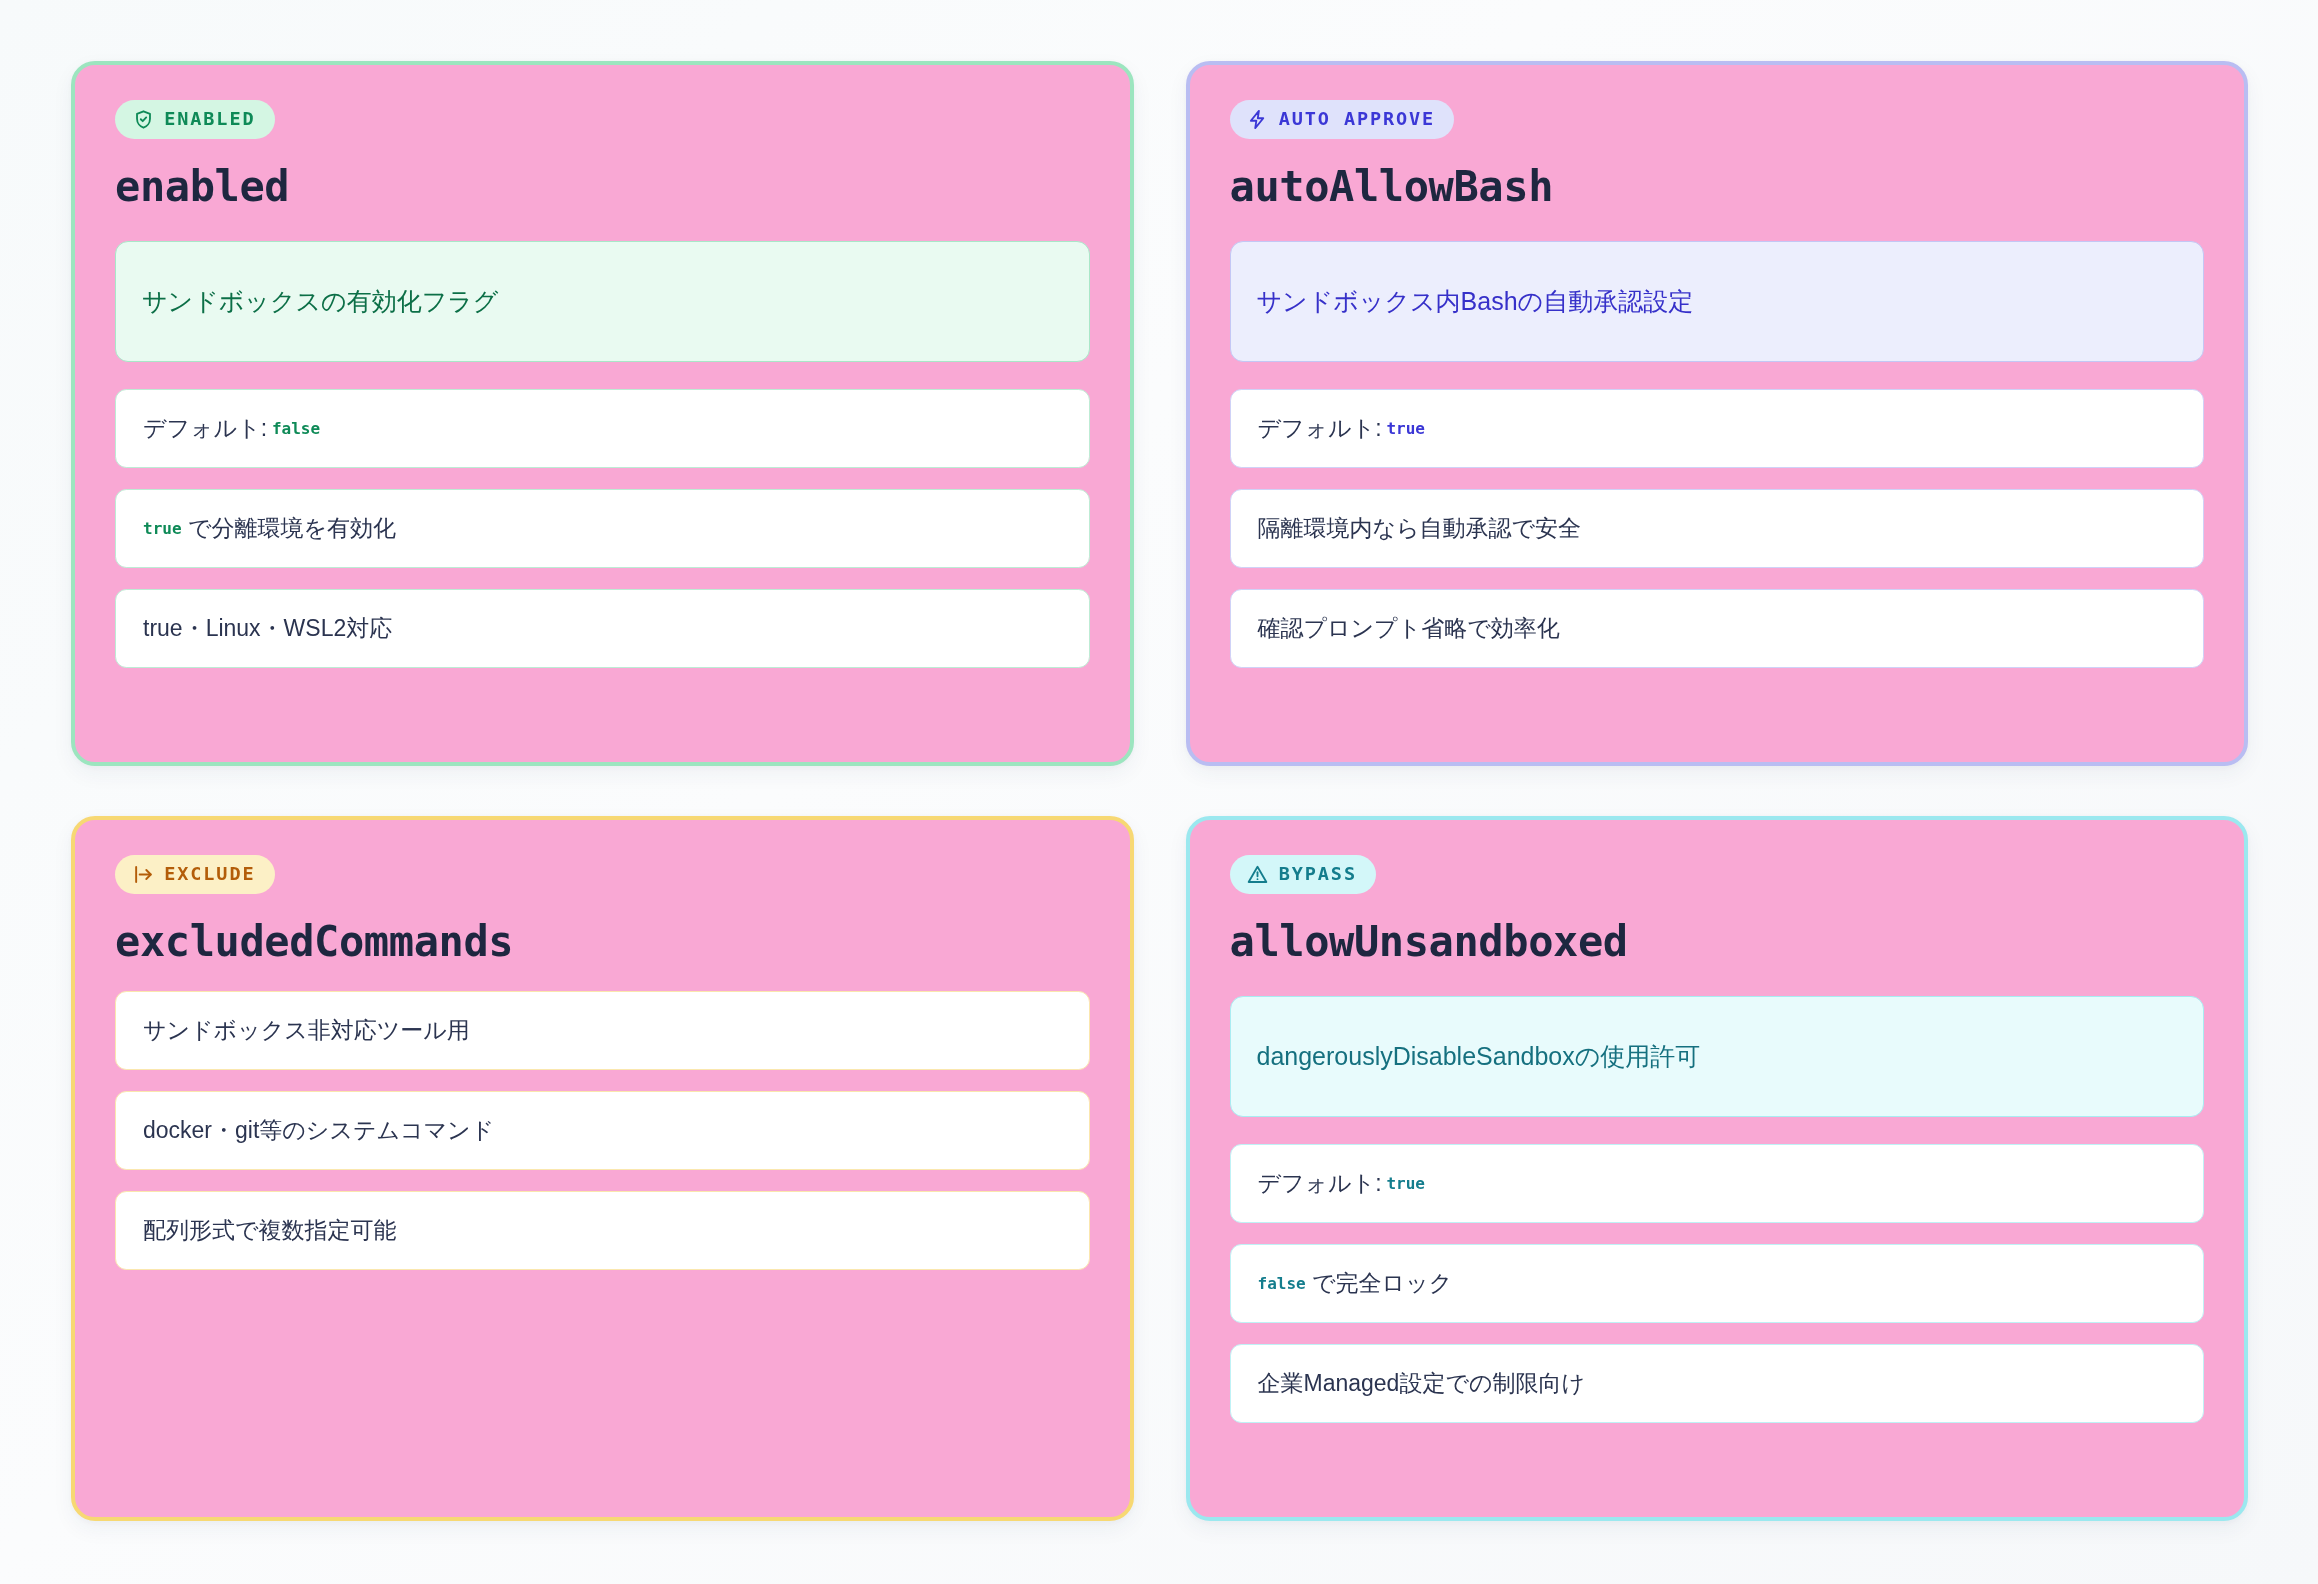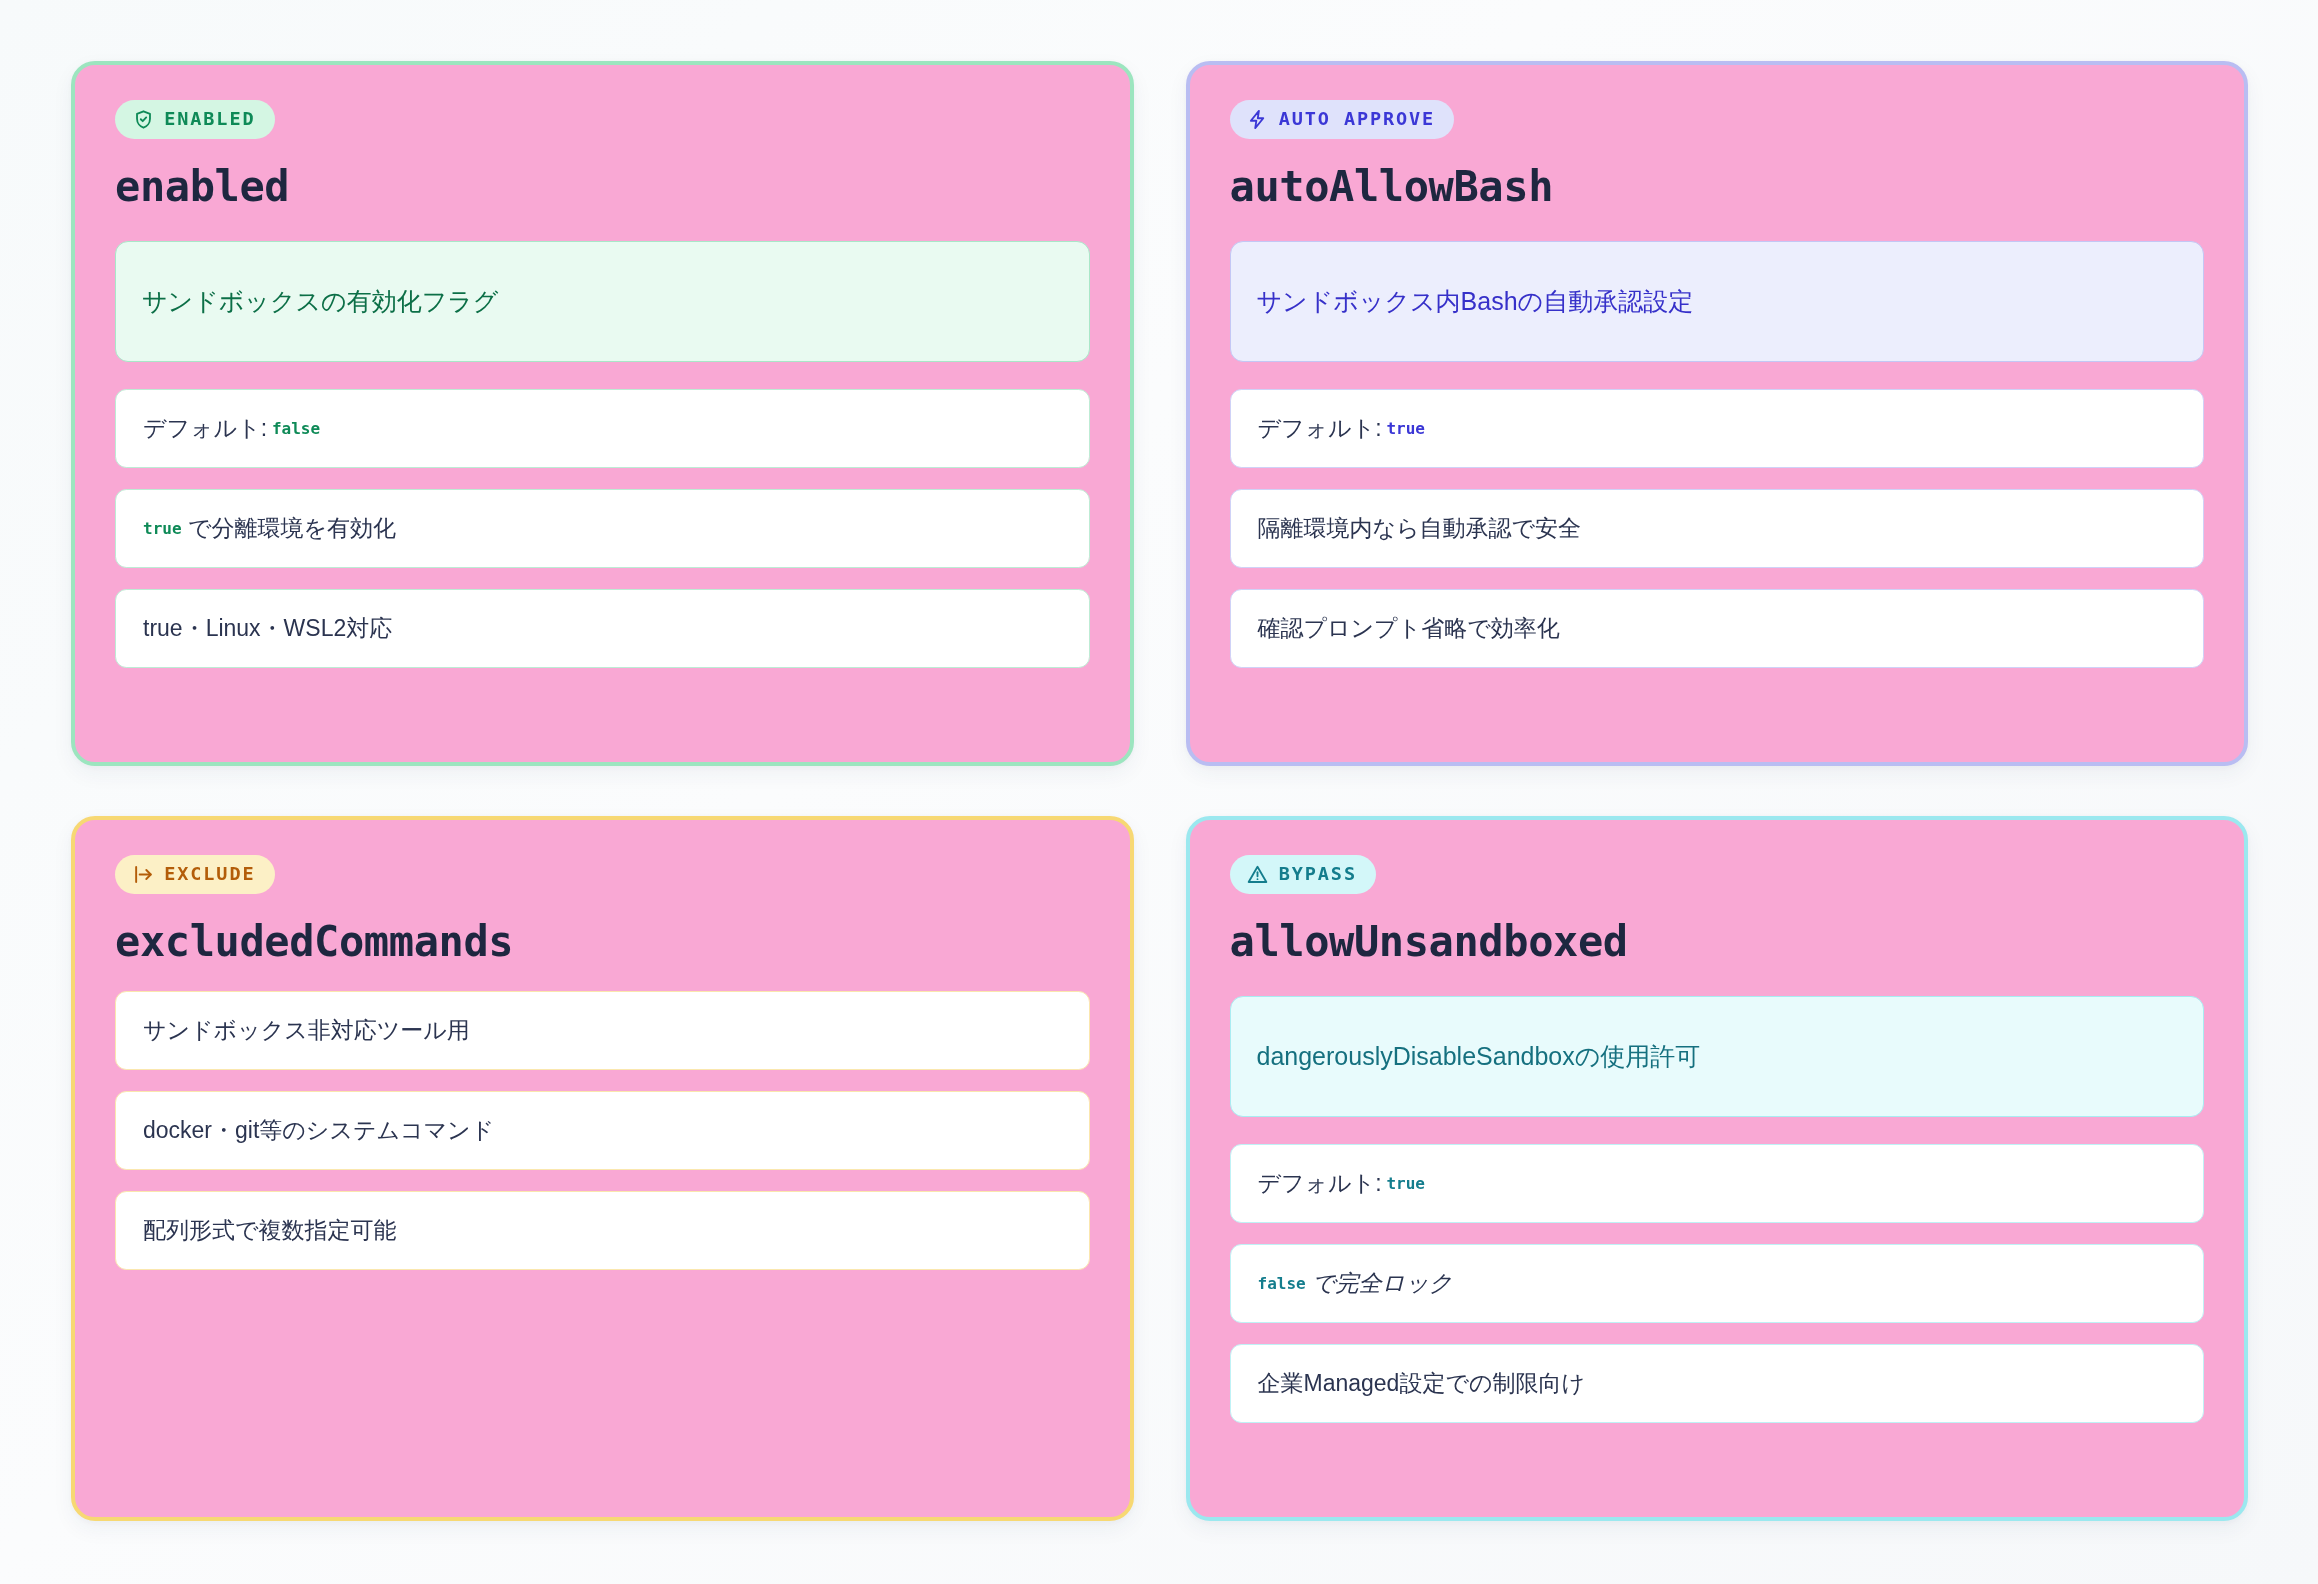--- a/index.html
+++ b/index.html
@@ -243,21 +243,21 @@
       </div>
       <div class="card-title">allowUnsandboxed</div>
       <div class="desc">dangerouslyDisableSandboxの使用許可</div>
       <div class="rows">
         <div class="row">
           <span>デフォルト:</span>
           <span class="mono" style="margin-left: 4.8px;">true</span>
         </div>
         <div class="row">
           <span class="mono" style="margin-left: 0px;">false</span>
-          <span style="margin-left: 6.4px; font-style: italic;">で完全ロック</span>
+          <span style="margin-left: 6.4px;">で完全ロック</span>
         </div>
         <div class="row">
           <span>企業Managed設定での制限向け</span>
         </div>
       </div>
     </div>
   </div>
 
 
 </body></html>

